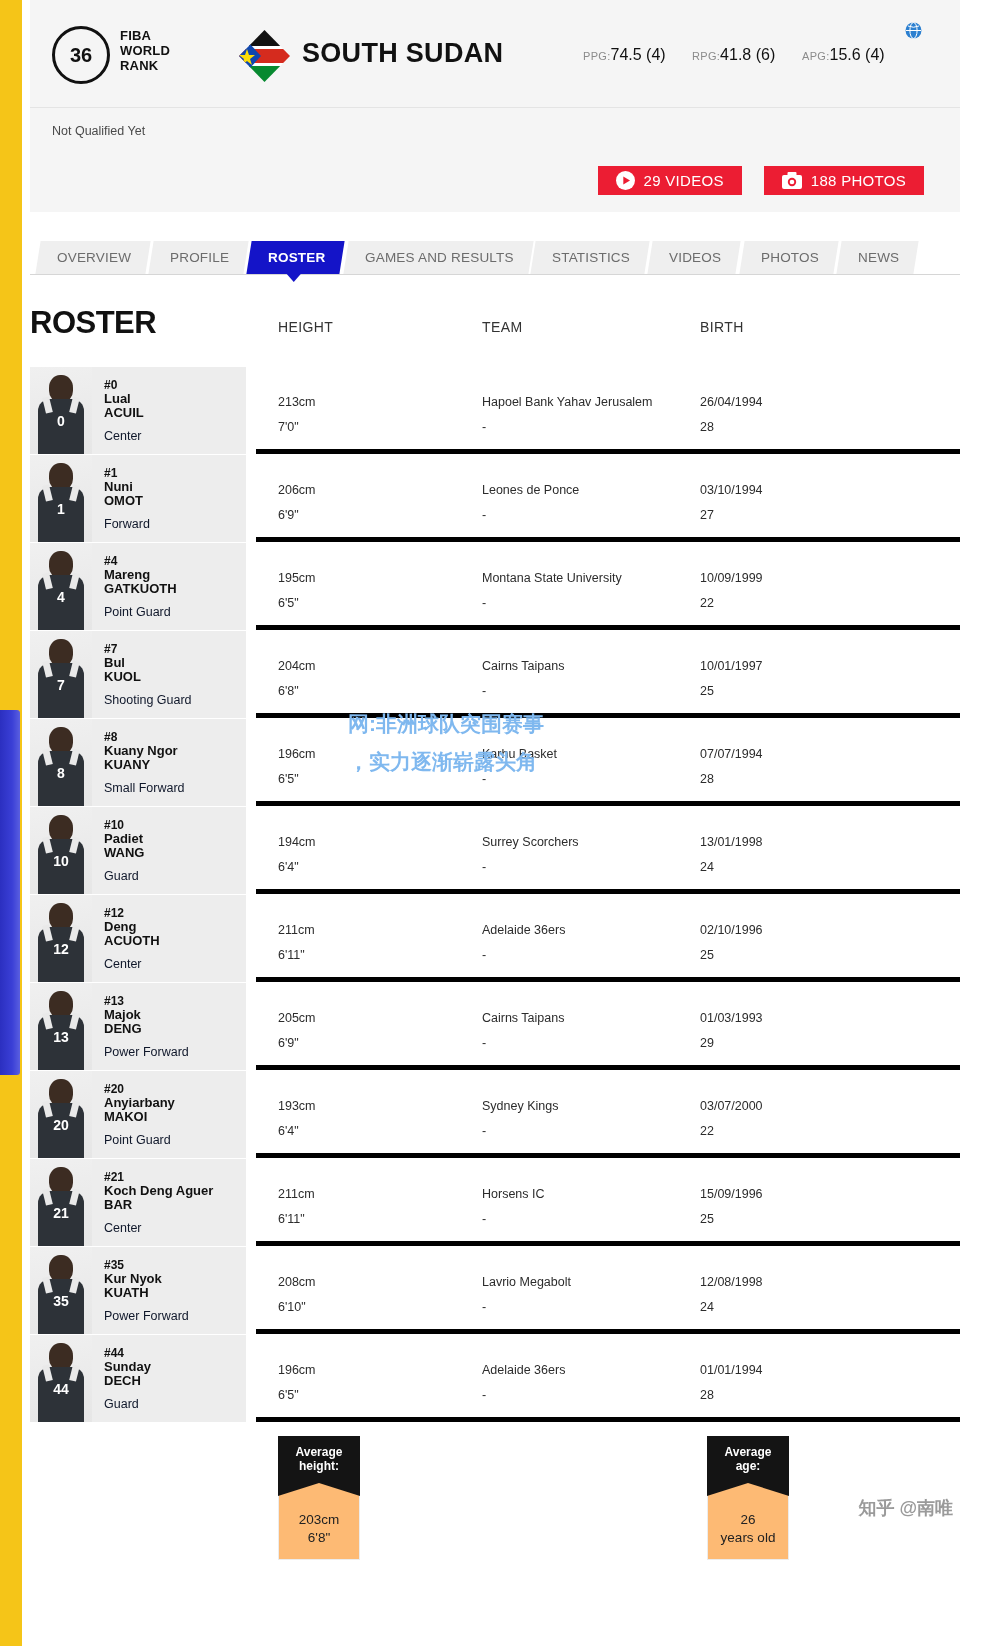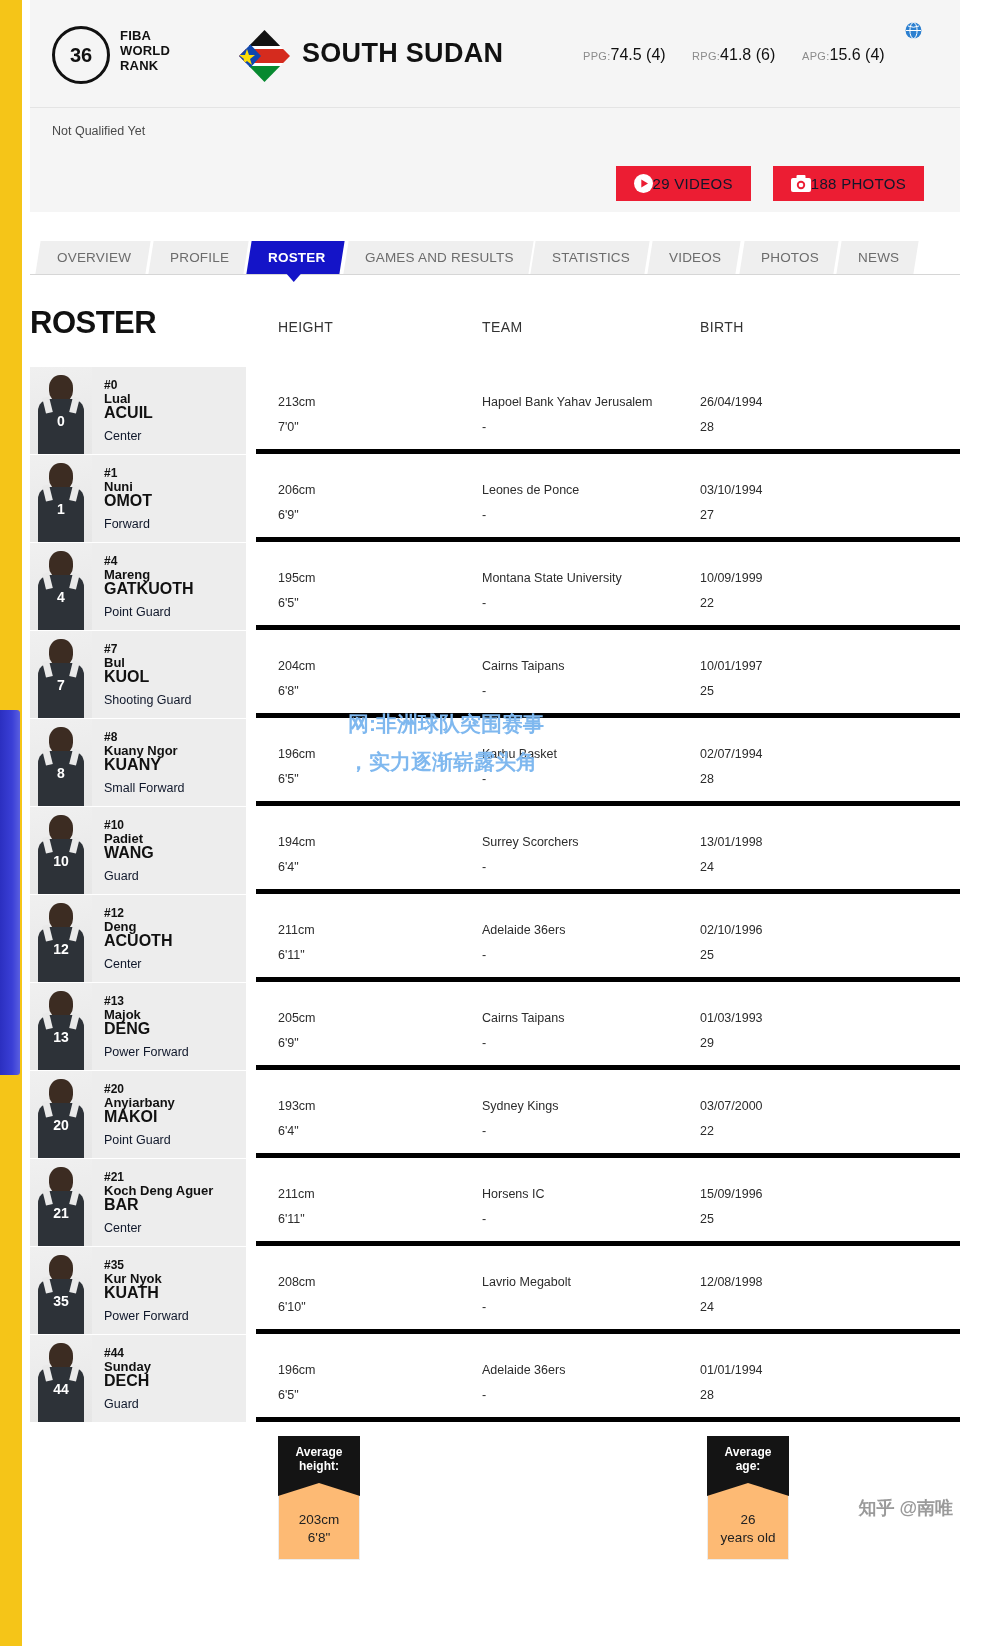--- a/index.html
+++ b/index.html
@@ -72,23 +72,23 @@
   }
   #qualify-text {
     position: absolute; left: 22px; top: 124px;
     font-size: 12.5px; color: #4a4a4a;
   }
   #media-buttons {
     position: absolute; right: 36px; top: 166px;
     display: flex; gap: 22px;
   }
   .media-btn {
-    height: 35px; padding: 0 18px;
-    background: #ec1d33; color: #0f172a;
-    display: flex; align-items: center; 
+    height: 29px; padding: 0 18px;
+    background: #ec1d33; color: #ffffff;
+    display: flex; align-items: center; gap: 9px;
     font-size: 15px; letter-spacing: .3px;
     cursor: pointer;
   }
   .media-btn svg { flex: none; }
 
   
   #tabbar {
     position: relative;
     margin-top: 27px;
     height: 36px;
@@ -173,21 +173,21 @@
     position: absolute; top: 30px; width: 7px; height: 16px;
     background: #e9e9e9; transform: rotate(10deg);
   }
   .photo .strap-l { left: 14px; transform: rotate(-14deg); }
   .photo .strap-r { right: 14px; transform: rotate(14deg); }
   .pinfo {
     padding: 12px 0 0 12px; flex: 1; min-width: 0;
   }
   .pnum  { font-size: 12px; font-weight: bold; color: #111; line-height: 13px; }
   .pfirst{ font-size: 13px; font-weight: bold; color: #111; line-height: 14px; }
-  .plast { font-size: 16px; font-weight: bold; color: #111; line-height: 14px; }
+  .plast { font-size: 13px; font-weight: bold; color: #111; line-height: 14px; }
   .ppos  { font-size: 12.5px; color: #0f172a; margin-top: 9px; }
 
   .pdata {
     position: absolute; left: 226px; top: 0;
     width: 704px; height: 87px;
     border-bottom: 5px solid #000000;
   }
   .pdata .l1 { position: absolute; top: 28px; font-size: 12.5px; color: #2c2c2c; }
   .pdata .l2 { position: absolute; top: 53px; font-size: 12.5px; color: #2c2c2c; }
   .c-h { left: 22px; }
@@ -462,21 +462,21 @@
             <div class="pfirst">Kuany Ngor</div>
             <div class="plast">KUANY</div>
             <div class="ppos">Small Forward</div>
           </div>
         </div>
         <div class="pdata">
           <div class="l1 c-h">196cm</div>
           <div class="l2 c-h">6'5"</div>
           <div class="l1 c-t">Karhu Basket</div>
           <div class="l2 c-t">-</div>
-          <div class="l1 c-b">02/07/1994</div>
+          <div class="l1 c-b">07/07/1994</div>
           <div class="l2 c-b">28</div>
         </div>
       </div>
       <div class="prow">
         <div class="card">
           <div class="photo">
             <div class="head"></div>
             <div class="body"></div>
             <div class="strap-l"></div>
             <div class="strap-r"></div>

